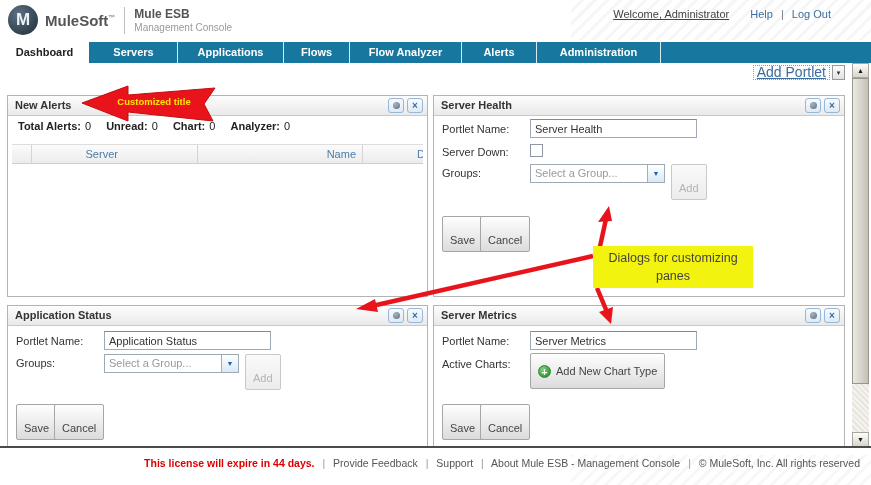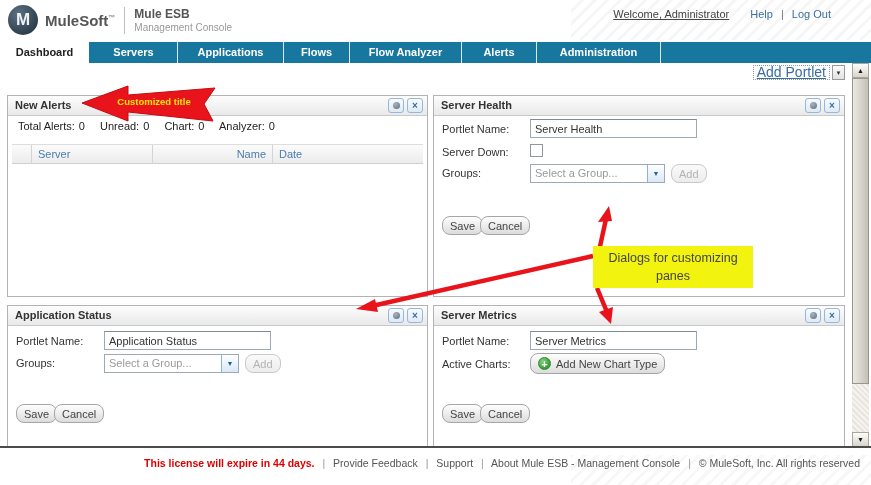--- a/index.html
+++ b/index.html
@@ -48,41 +48,41 @@
   .panel-title { position:absolute; left:7px; top:3px; font-size:11px; font-weight:bold; color:#333; }
   .hbtns { position:absolute; right:4px; top:2px; display:flex; gap:3px; }
   .hbtn { width:16px; height:15px; border:1px solid #96b7d7; border-radius:3px; padding:0;
     background:linear-gradient(#f7fbfe,#dfeaf4); font-size:10px; font-weight:bold; color:#3a6ea5;
     line-height:12px; text-align:center; cursor:pointer; }
   .gear-dot { display:inline-block; width:7px; height:7px; border-radius:50%; margin-top:3px;
     background:radial-gradient(circle at 35% 30%, #a9b4c0, #707f8e 75%); }
 
   
   .stats { position:absolute; left:10px; top:24px; font-size:11px; color:#222; }
-  .stat-label { font-weight:normal; margin-right:4px;margin-top:13px; }
+  .stat-label { font-weight:bold; margin-right:4px;margin-top:13px; }
   .stat-value { margin-right:12px; }
   .alerts-thead { position:absolute; left:4px; right:4px; top:48px; height:20px; display:flex;
     background:linear-gradient(#fbfbfb,#ececec); border-top:1px solid #ddd; border-bottom:1px solid #cfcfcf;
-    font-size:11px; color:#4a7dac; }
+    font-size:11px; color:#4a7dac;gap:48px; }
   .th { border-right:1px solid #d4d4d4; padding:3px 6px; overflow:hidden; cursor:pointer; }
   .th.c0 { width:20px; padding:3px 0; }
   .th.c1 { width:121px; }
   .th.c2 { width:120px;text-align:right; }
   .th.c3 { flex:1; border-right:none; }
 
   
   .flabel { position:absolute; font-size:11px; color:#333; }
   .txt-input { position:absolute; width:167px; height:19px; border:1px solid #9daab5; border-top-color:#7f8b96;
     font-size:11px; padding:1px 4px; color:#333; font-family:inherit; }
   .checkbox { position:absolute; width:13px; height:13px; border:1px solid #8b97a3; background:#fff; cursor:pointer; }
   .combo { position:absolute; display:flex; width:135px; height:19px; border:1px solid #9daab5; background:#fff; cursor:pointer; }
   .combo-text { flex:1; font-size:11px; color:#9a9a9a; padding:2px 4px; white-space:nowrap; overflow:hidden; }
   .combo-trigger { width:17px; border-left:1px solid #8cb3dd; background:linear-gradient(#ffffff,#d9e8f6);
     color:#1c5fae; font-size:7px; text-align:center; line-height:17px; }
-  .btn { position:absolute; height:19px; padding:0 7px; border:1px solid #a6a6a6; border-radius:8px;
+  .btn { position:absolute; height:19px; padding:17px 7px; border:1px solid #a6a6a6; border-radius:2px;
     background:linear-gradient(#fefefe,#dcdcdc); font-size:11px; color:#444; cursor:pointer; font-family:inherit; }
   .btn.disabled { color:#b3b3b3; border-color:#c9c9c9; background:linear-gradient(#fafafa,#ececec); cursor:default; }
   .chart-btn { display:flex; align-items:center; gap:5px; height:21px; }
   .plus-icon { display:inline-block; width:13px; height:13px; border-radius:50%; color:#fff; font-size:11px;
     font-weight:bold; line-height:12px; text-align:center;
     background:radial-gradient(circle at 35% 30%, #86cf86, #2f9a2f 75%); border:1px solid #2a8a2a; }
 
   
   .scrollbar { position:absolute; left:852px; top:63px; width:17px; height:384px;
     background:repeating-linear-gradient(45deg, #f4f3ef 0 2px, #e7e5de 2px 4px); }

